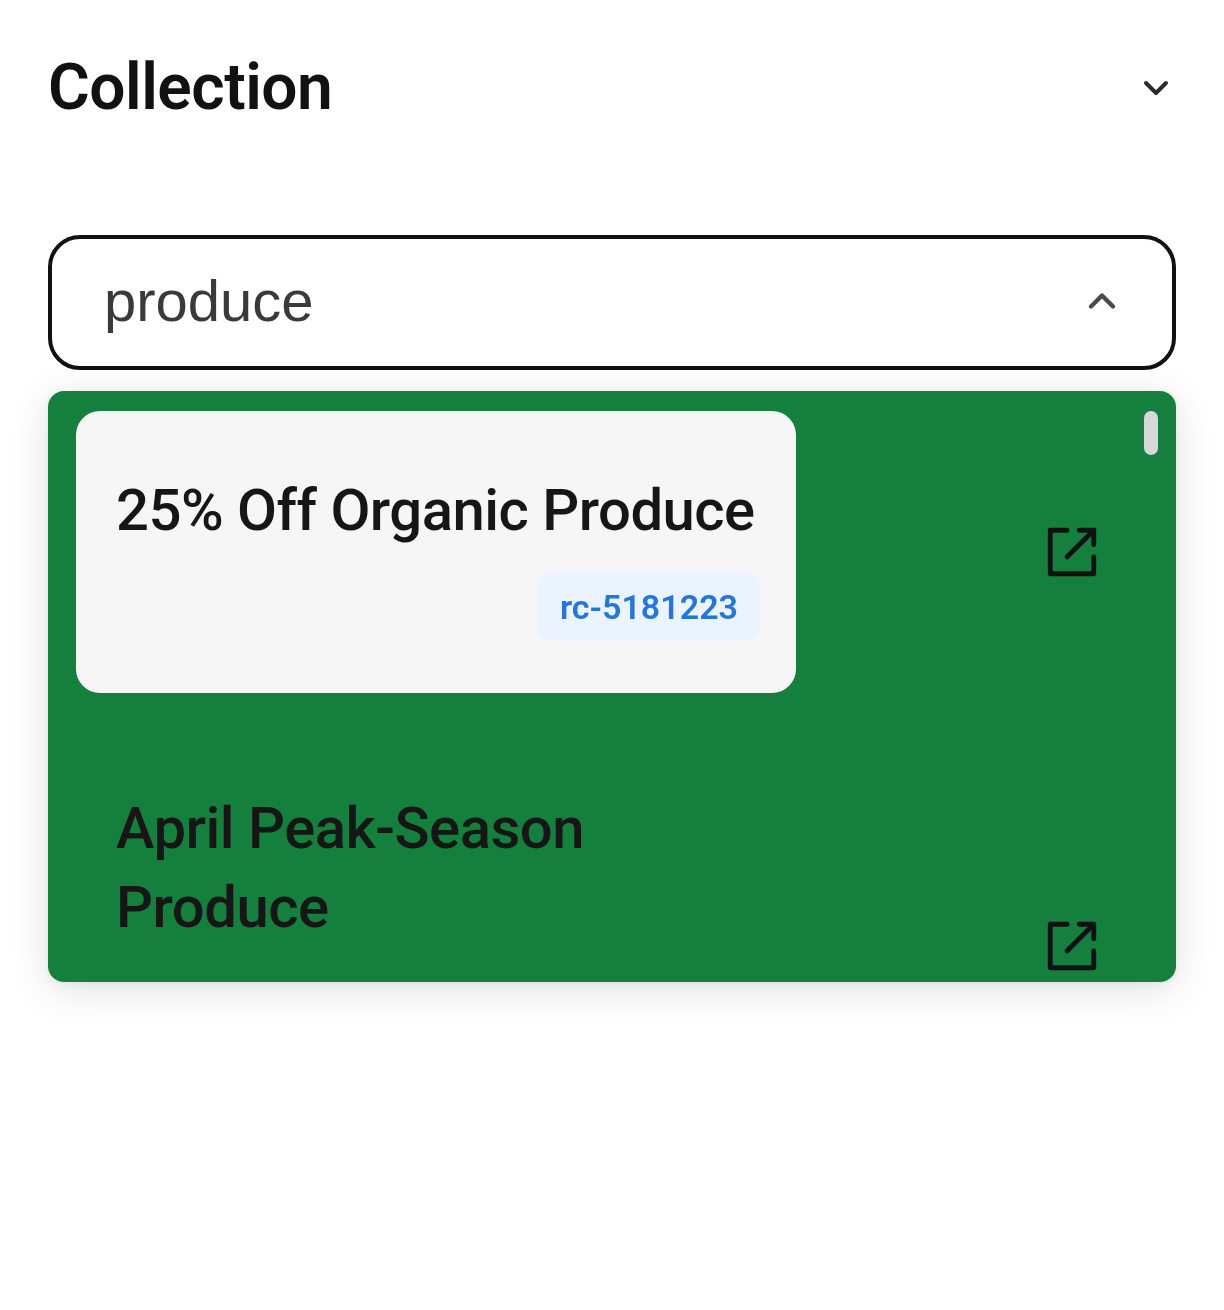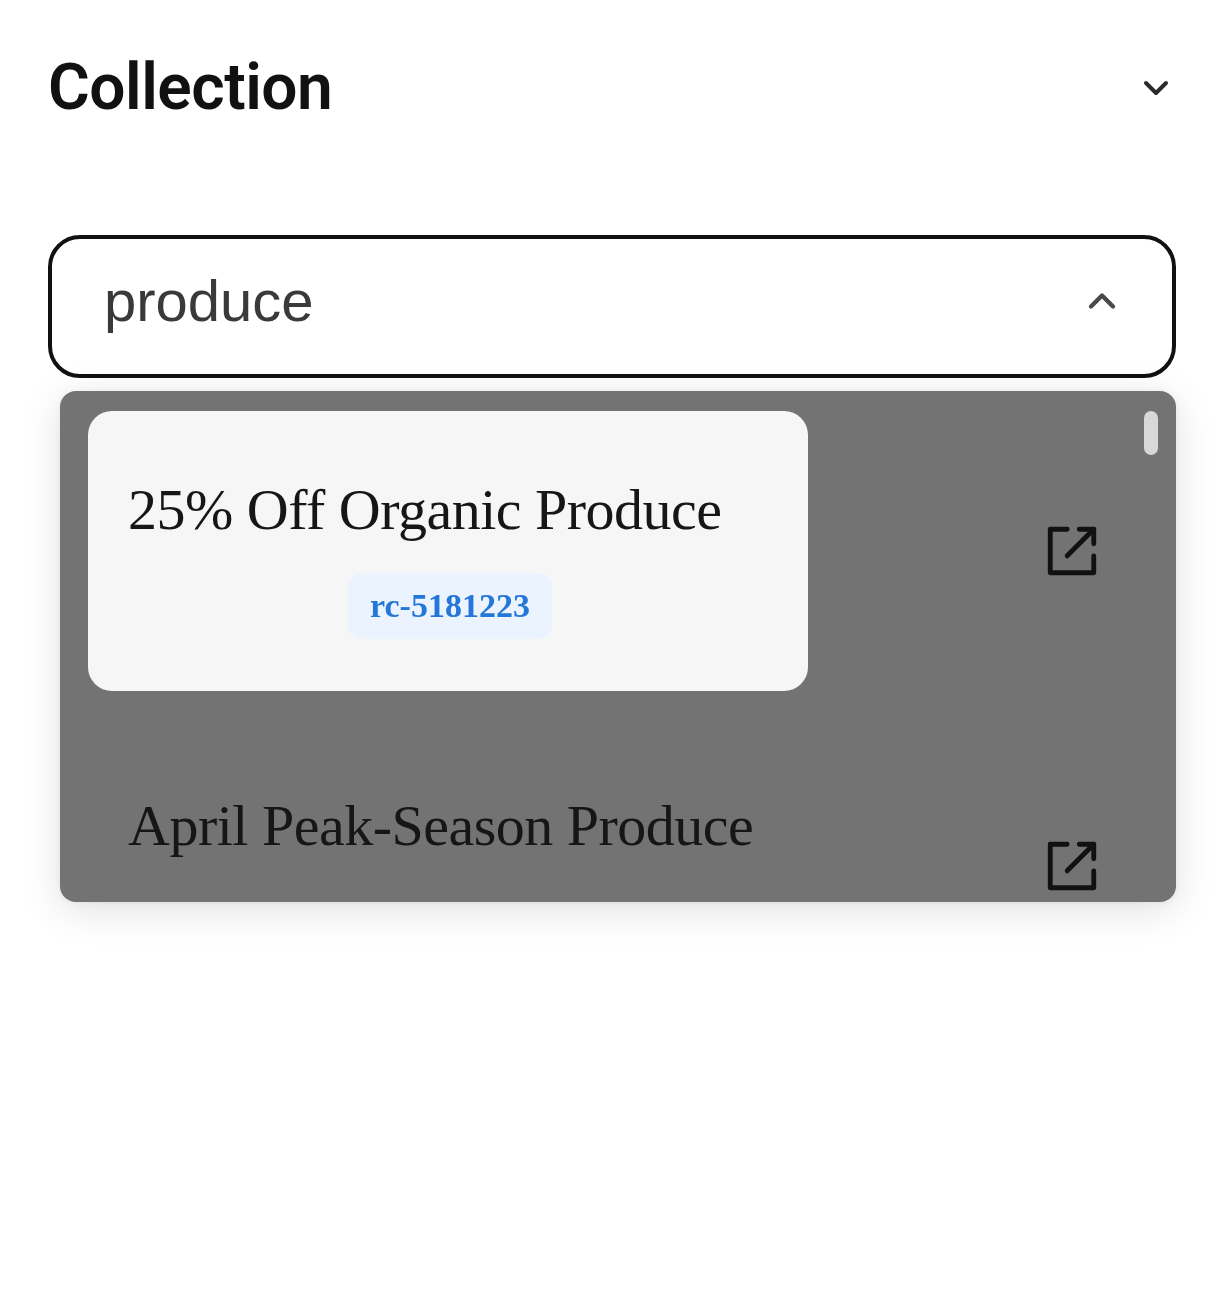--- a/index.html
+++ b/index.html
@@ -26,44 +26,43 @@
   }
   .combobox {
     position: relative;
   }
   .combobox-input-wrap {
     display: flex;
     align-items: center;
     justify-content: space-between;
     border: 4px solid #111;
     border-radius: 32px;
-    padding: 28px 48px 40px 52px;
+    padding: 28px 48px 32px 52px;
     background: #fff;
   }
   .combobox-input {
     border: none;
     outline: none;
     font-size: 58px;
     font-weight: 400;
     color: #3a3a3a;
     background: transparent;
     width: 100%;
   }
   .dropdown {
     position: absolute;
     top: 156px;
-    left: 12px;
+    left: 0;
     right: 0;
-    background: #737373;
+    background: #15803d;
     border-radius: 16px;
     box-shadow: 0 8px 40px rgba(0,0,0,0.12), 0 1px 6px rgba(0,0,0,0.06);
     padding: 20px 20px 0 28px;
     max-height: 830px;
     overflow: hidden;
-    font-family: Liberation Serif, serif;
   }
   .dropdown-inner {
     display: flex;
     flex-direction: column;
     gap: 36px;
     padding-right: 48px;
   }
   .option-row {
     display: flex;
     align-items: center;
@@ -84,21 +83,21 @@
     font-size: 58px;
     font-weight: 500;
     line-height: 1.35;
     color: #161616;
     letter-spacing: -0.5px;
     margin-bottom: 24px;
   }
   .badge-group {
     display: flex;
     flex-direction: column;
-    align-items: center;
+    align-items: flex-end;
     gap: 14px;
   }
   .badge {
     display: inline-block;
     background: #eaf3fe;
     color: #2476d9;
     font-size: 34px;
     font-weight: 600;
     padding: 14px 22px;
     border-radius: 14px;

